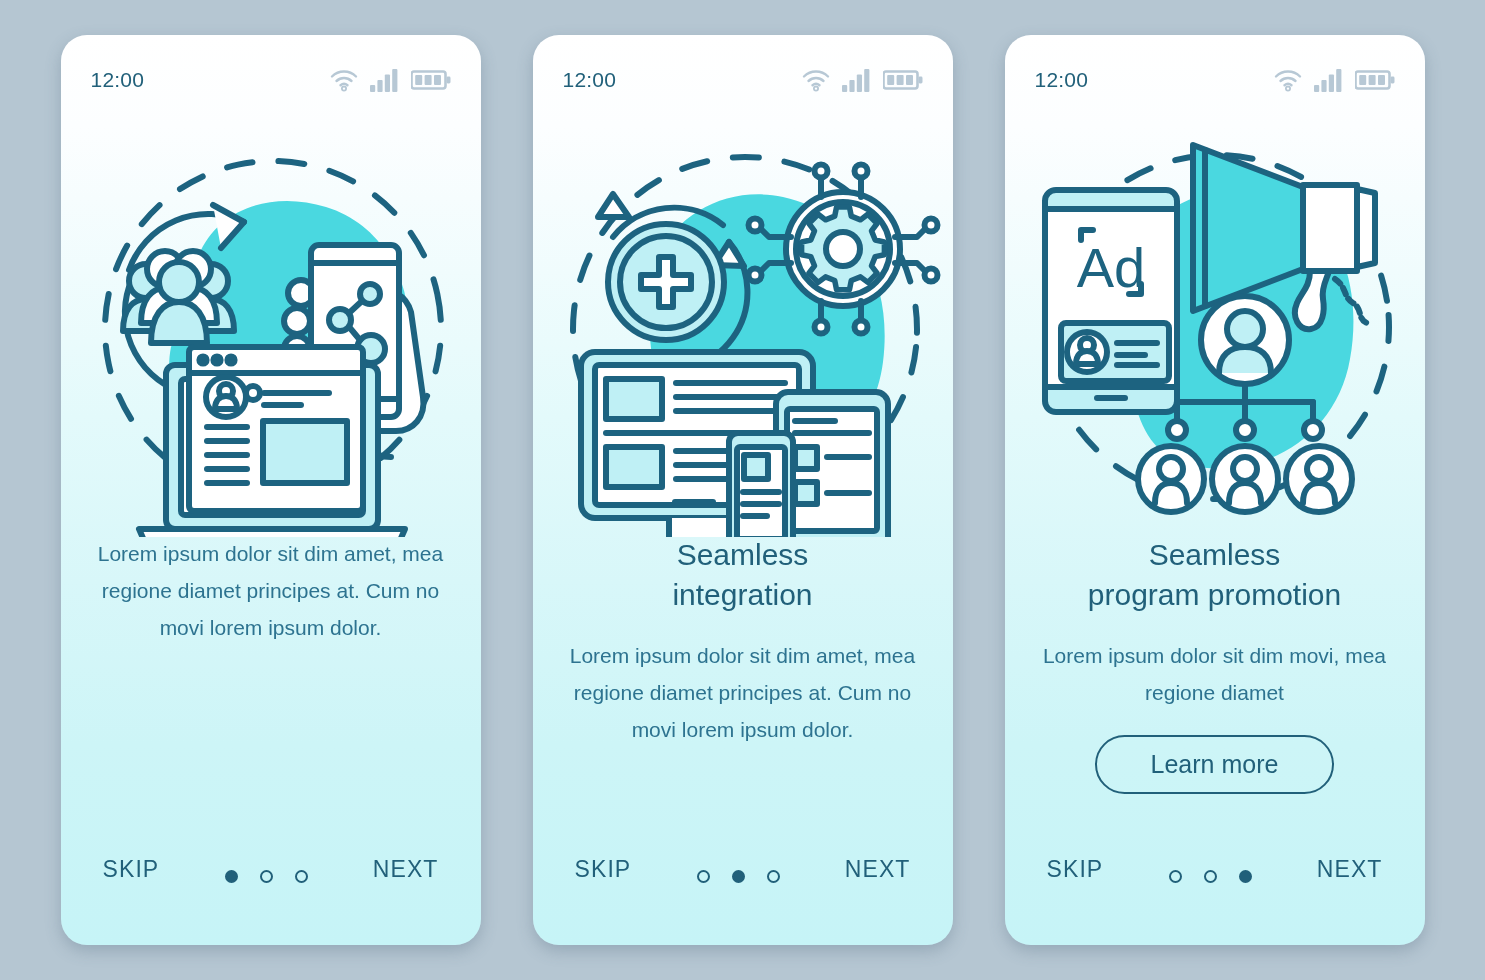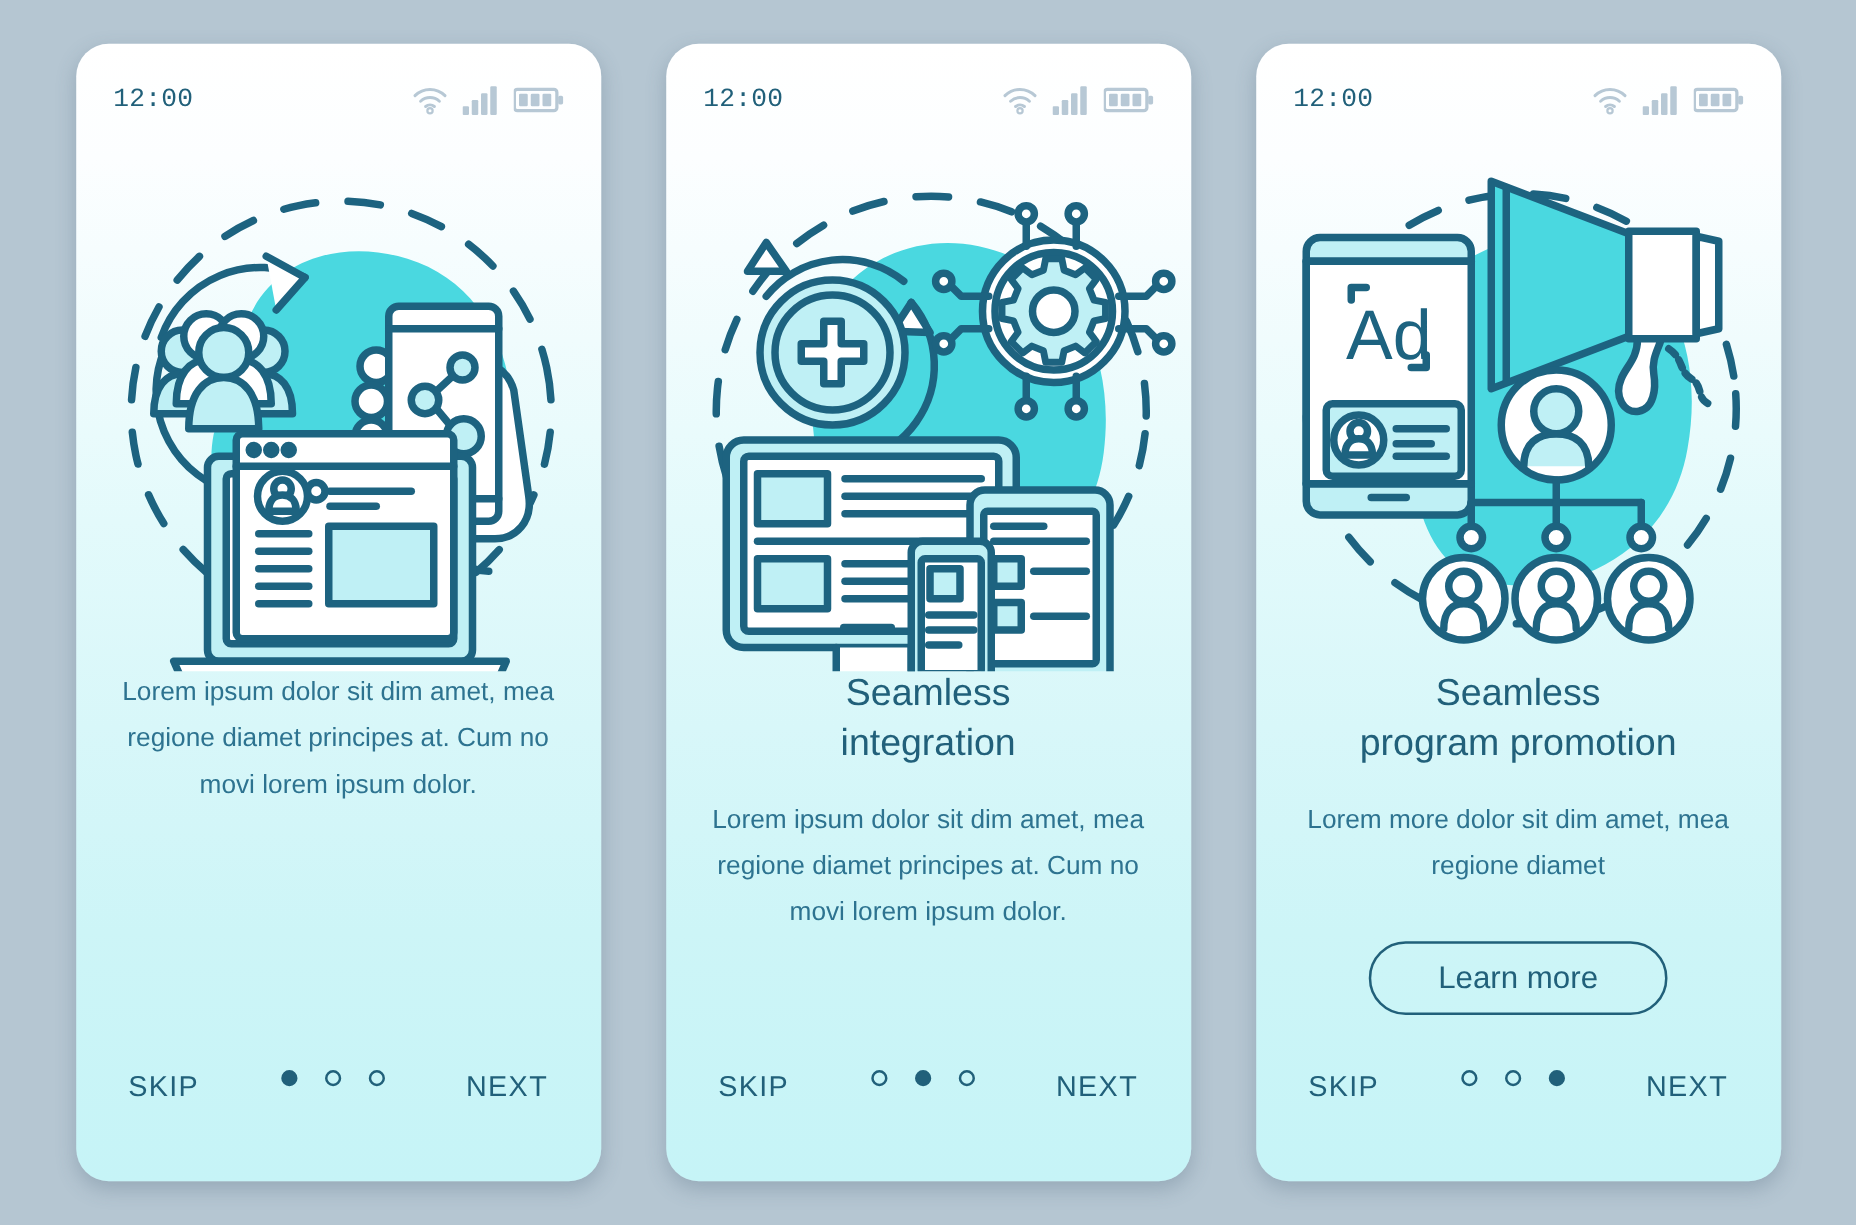--- a/index.html
+++ b/index.html
@@ -51,21 +51,20 @@
     height: 64px;
     display: flex;
     align-items: center;
     justify-content: space-between;
     padding: 26px 30px 0 30px;
   }
   .clock {
     font-size: 21px;
     color: #21607a;
     letter-spacing: .2px;
-    font-family: Liberation Mono, monospace;
   }
   .status-icons {
     display: flex;
     align-items: flex-end;
     gap: 11px;
   }
   .status-icons svg { display: block; }
 
   
   .illus {
@@ -92,39 +91,39 @@
     font-weight: 400;
     margin-bottom: 22px;
     white-space: pre-line;
   }
   .body {
     font-size: 21px;
     line-height: 37px;
     color: #2d7390;
     white-space: pre-line;
   }
-  .cta-wrap { margin-top: 42px; display: flex; justify-content: center; }
+  .cta-wrap { margin-top: 24px; display: flex; justify-content: center; }
   .cta {
     font-size: 25px;
     color: #21607a;
     background: transparent;
     border: 2.5px solid #21607a;
     border-radius: 40px;
     padding: 13px 54px;
     cursor: pointer;
     font-family: inherit;
   }
 
   
   .nav {
     position: absolute;
     left: 0; right: 0;
     bottom: 62px;
     display: flex;
-    align-items: flex-start;
+    align-items: flex-end;
     justify-content: space-between;
     padding: 0 42px;
   }
   .nav-link {
     font-size: 23px;
     letter-spacing: 1.1px;
     color: #21607a;
     cursor: pointer;
     background: none;
     border: none;
@@ -573,21 +572,21 @@
               </g>
             </g>
           </g>
         </g>
       </svg>
     </div>
 
     <div class="content">
       <h2 class="title">Seamless
 program promotion</h2>
-      <p class="body">Lorem more dolor sit dim amet, mea regione diamet</p>
+      <p class="body">Lorem ipsum dolor sit dim movi, mea regione diamet</p>
       <div class="cta-wrap">
         <button class="cta">Learn more</button>
       </div>
     </div>
 
     <div class="nav">
       <button class="nav-link">SKIP</button>
       <div class="dots">
         <span class="dot"></span>
         <span class="dot"></span>

